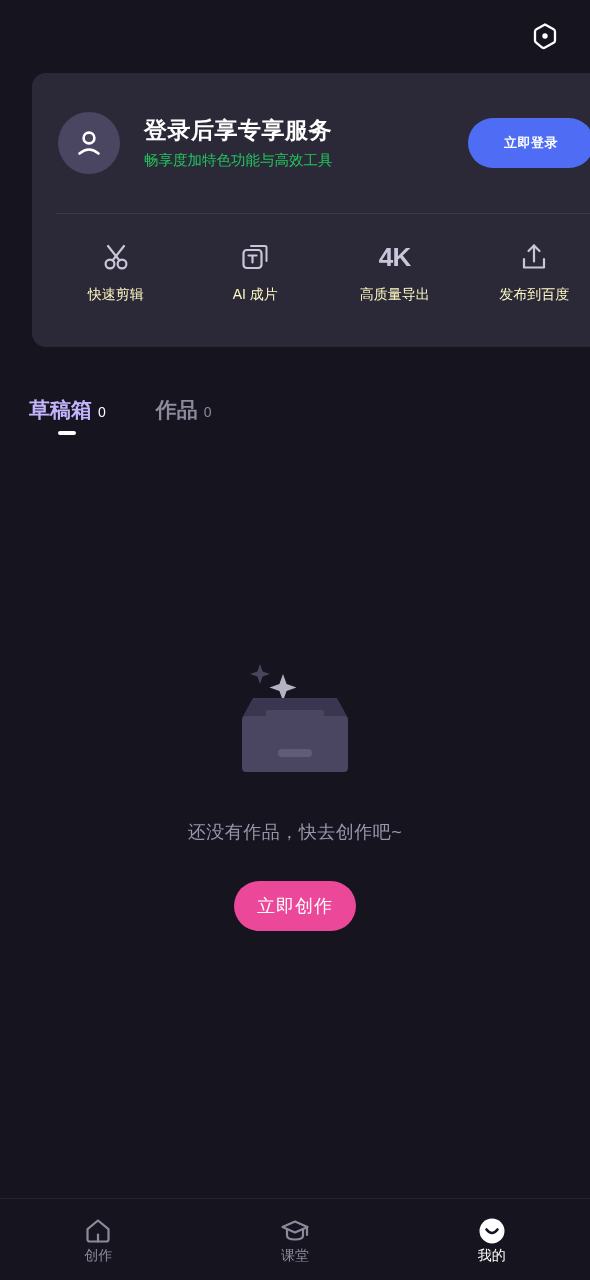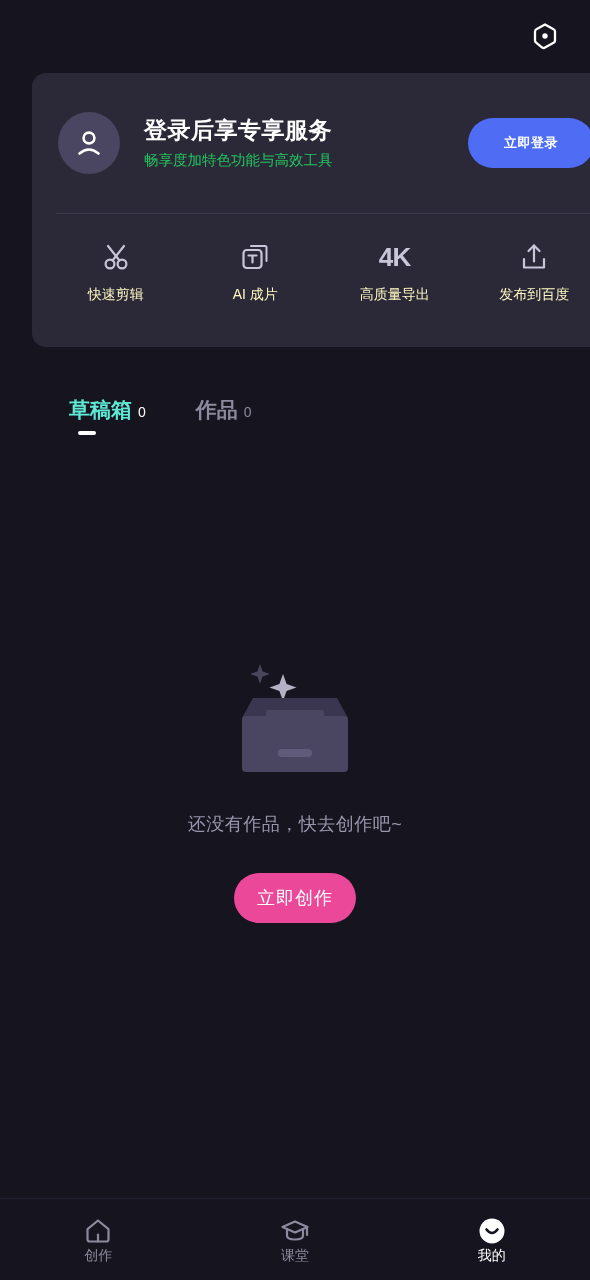--- a/index.html
+++ b/index.html
@@ -115,21 +115,21 @@
   .tab-text {
     display:flex; align-items:baseline;
   }
   .tab-label {
     font-size:21px; font-weight:bold;
     line-height:1.1;
   }
   .tab-count {
     font-size:14px; margin-left:6px;
   }
-  .tab.active .tab-label { color:#5eead4;margin-left:40px; }
+  .tab.active .tab-label { color:#c4b5fd; }
   .tab.active .tab-count { color:#ffffff; }
   .tab.inactive .tab-label { color:#8c8a9c; font-weight:bold; }
   .tab.inactive .tab-count { color:#8c8a9c; }
   .tab-underline {
     margin-top:10px;
     width:18px; height:3.5px;
     border-radius:2px;
     background:#ffffff;
   }
   .tab.inactive .tab-underline { background:transparent; }
@@ -137,21 +137,21 @@
   
   .empty {
     position:absolute; left:0; right:0; top:640px;
     display:flex; flex-direction:column; align-items:center;
   }
   .empty-art {
     width:150px; height:150px;
     position:relative;
   }
   .empty-text {
-    margin-top:22px;
+    margin-top:30px;
     font-size:18px; color:#9895ab;
     letter-spacing:0.5px;
   }
   .create-btn {
     margin-top:37px;
     width:122px; height:50px;
     border-radius:25px;
     background:#ec4899;
     border:none;
     color:#ffffff; font-size:18px;

